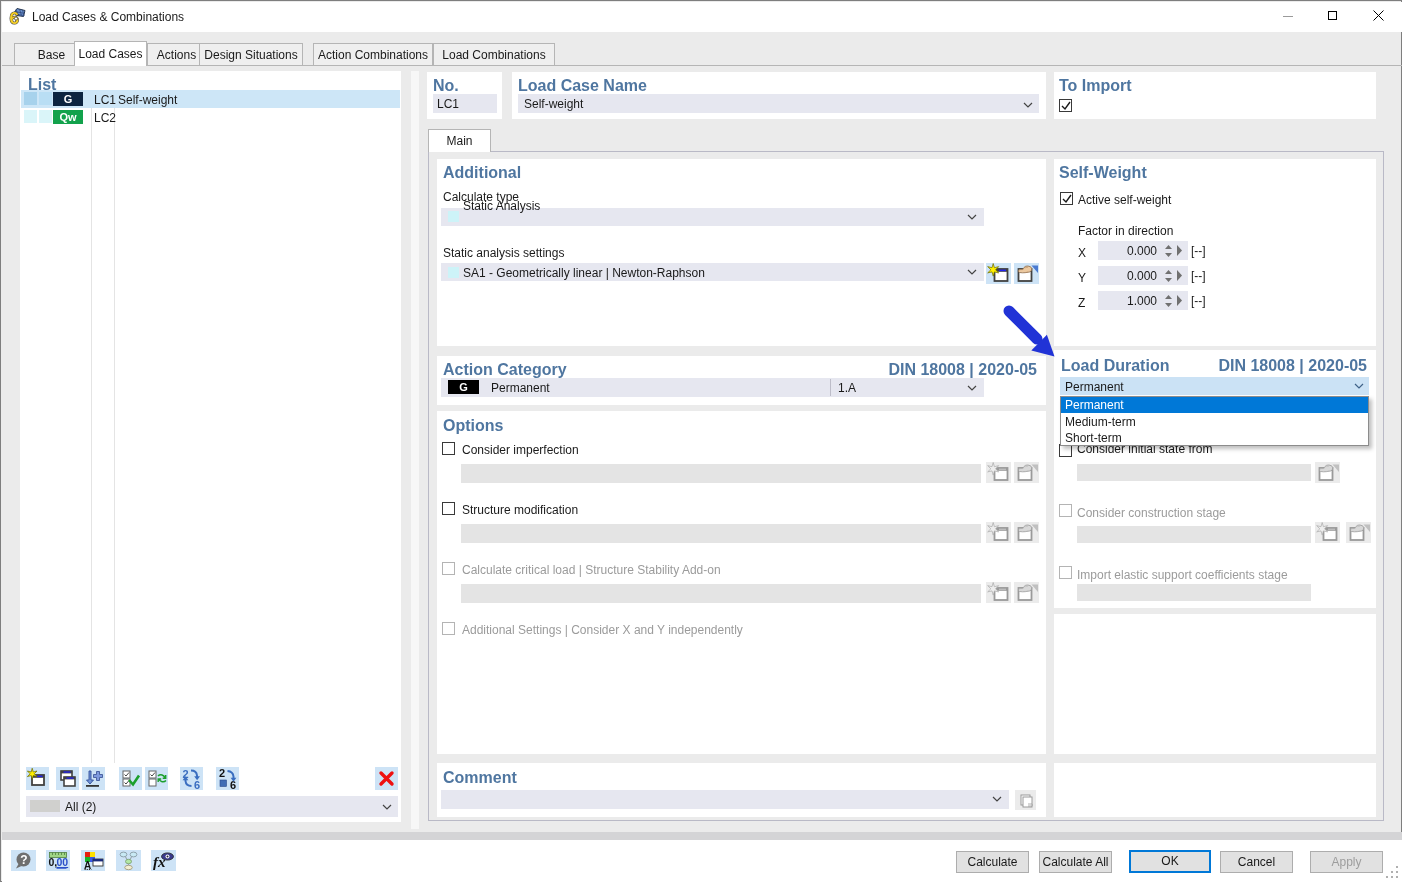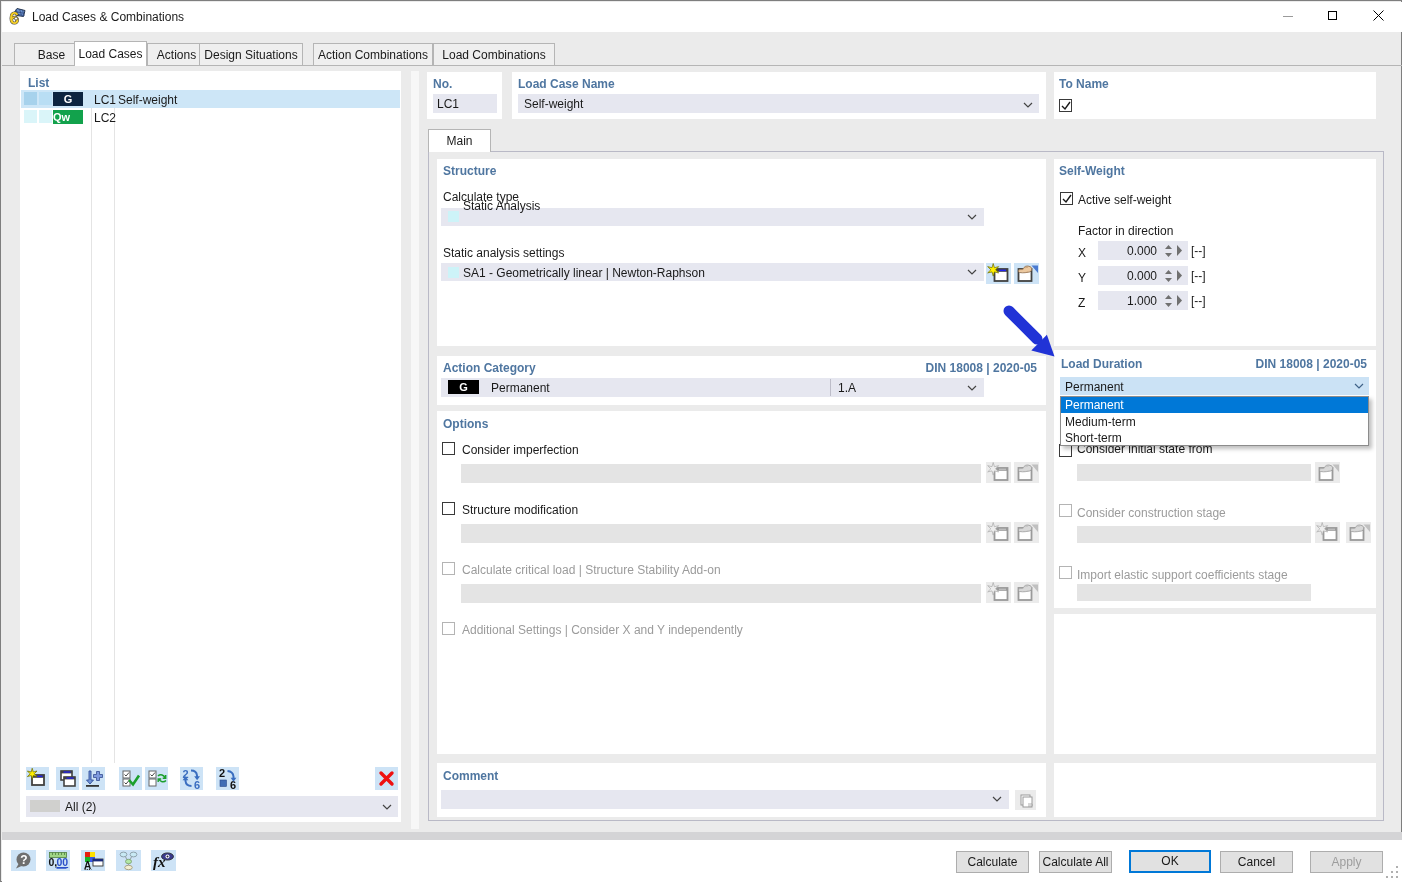--- a/index.html
+++ b/index.html
@@ -1,19 +1,19 @@
 <!DOCTYPE html>
 <html><head><meta charset="utf-8"><style>
 *{margin:0;padding:0;box-sizing:border-box}
 html,body{width:1402px;height:882px;overflow:hidden}
 body{font-family:"Liberation Sans",sans-serif;font-size:12px;color:#1a1a1a}
 #w{position:absolute;left:0;top:0;width:1402px;height:882px;background:#ebebeb;border:1px solid #7e7e7e}
 .abs{position:absolute}
 .box{position:absolute;background:#fff}
-.lbl{position:absolute;color:#4f76a0;font-weight:bold;font-size:12px}
+.lbl{position:absolute;color:#4f76a0;font-weight:bold;font-size:16px}
 .inp{position:absolute;background:#e6e7f0}
 .dis{position:absolute;background:#e4e4e4}
 .txt{position:absolute;font-size:12px;white-space:nowrap}
 .gry{color:#9b9b9b}
 .cb{position:absolute;width:13px;height:13px;background:#fff;border:1px solid #393939}
 .cbd{position:absolute;width:13px;height:13px;background:#fff;border:1px solid #b4b4b4}
 .chev{position:absolute}
 .tile{position:absolute;width:23px;height:23px;background:#cde3f6}
 .tileg{position:absolute;width:25px;height:21px;background:#ebebeb}
 .btn{position:absolute;height:22px;background:#e1e1e1;border:1px solid #adadad;font-size:12px;text-align:center;line-height:20px}
@@ -52,21 +52,21 @@
 <div class="abs" style="left:90px;top:89px;width:1px;height:673px;background:#e4e4e4"></div>
 <div class="abs" style="left:113px;top:89px;width:1px;height:673px;background:#e4e4e4"></div>
 <div class="abs" style="left:20px;top:89px;width:379px;height:18px;background:#cde6f7"></div>
 <div class="abs" style="left:23px;top:91px;width:13px;height:13px;background:#a7d2ec"></div>
 <div class="abs" style="left:38px;top:91px;width:13px;height:13px;background:#b9def4"></div>
 <div class="abs" style="left:52px;top:91px;width:30px;height:14px;background:#0c2440;color:#fff;font-size:11px;text-align:center;line-height:14px;font-weight:bold">G</div>
 <div class="txt" style="left:93px;top:92px">LC1</div>
 <div class="txt" style="left:117px;top:92px">Self-weight</div>
 <div class="abs" style="left:23px;top:109px;width:13px;height:13px;background:#daf5f9"></div>
 <div class="abs" style="left:38px;top:109px;width:13px;height:13px;background:#daf5f9"></div>
-<div class="abs" style="left:52px;top:109px;width:30px;height:14px;background:#12a24c;color:#fff;font-size:11px;line-height:14px;font-weight:bold">Qw</div>
+<div class="abs" style="left:52px;top:109px;width:30px;height:14px;background:#12a24c;color:#fff;font-size:11px;text-align:center;line-height:14px;font-weight:bold">Qw</div>
 <div class="txt" style="left:93px;top:110px">LC2</div>
 
 <div class="tile" style="left:25px;top:766px"><svg width="23" height="23">
         <rect x="6" y="8" width="12" height="10" fill="#fff" stroke="#414141" stroke-width="1.8"></rect>
         <rect x="5.8" y="7.8" width="12.4" height="3" fill="#414141"></rect>
         <rect x="10.5" y="8.6" width="6" height="1.5" fill="#2222ee"></rect>
         <path d="M6.2 1.2 L5.2 5.0 L1.4 4.0 L4.1 6.8 L1.4 9.6 L5.2 8.6 L6.2 12.4 L7.2 8.6 L11.0 9.6 L8.3 6.8 L11.0 4.0 L7.3 5.0 Z" fill="#ffef00" stroke="#6a6a00" stroke-width="0.7"></path>
       </svg></div>
 <div class="tile" style="left:55px;top:766px"><svg width="23" height="23">
 <rect x="5" y="4" width="11" height="9" fill="#fff" stroke="#414141" stroke-width="1.6"></rect>
@@ -128,32 +128,32 @@
 <div class="inp" style="left:432px;top:93px;width:64px;height:19px"></div>
 <div class="txt" style="left:436px;top:96px">LC1</div>
 <div class="box" style="left:511px;top:71px;width:534px;height:47px"></div>
 <div class="lbl" style="left:517px;top:76px">Load Case Name</div>
 <div class="inp" style="left:517px;top:93px;width:521px;height:19px"></div>
 <div class="txt" style="left:523px;top:96px">Self-weight</div>
 <svg class="chev" style="left:1022px;top:101px" width="10" height="6">
       <path d="M1 1l4 4 4-4" stroke="#444" fill="none" stroke-width="1.2"></path>
     </svg>
 <div class="box" style="left:1053px;top:71px;width:322px;height:47px"></div>
-<div class="lbl" style="left:1058px;top:76px">To Name</div>
+<div class="lbl" style="left:1058px;top:76px">To Import</div>
 <div class="cb" style="left:1058px;top:98px">
       <svg width="12" height="12" style="position:absolute;left:0px;top:0px">
         <path d="M2 6l3 3 5-7" stroke="#1a1a1a" fill="none" stroke-width="1.4"></path>
       </svg>
     </div>
 
 <div class="abs" style="left:427px;top:150px;width:956px;height:670px;border:1px solid #b9b9c6"></div>
 <div class="abs" style="left:427px;top:128px;width:63px;height:23px;background:#fff;border:1px solid #b5b5b5;border-bottom:none;text-align:center;line-height:23px;font-size:12px">Main</div>
 
 <div class="box" style="left:436px;top:158px;width:609px;height:187px"></div>
-<div class="lbl" style="left:442px;top:163px">Structure</div>
+<div class="lbl" style="left:442px;top:163px">Additional</div>
 <div class="txt" style="left:442px;top:189px">Calculate type</div>
 <div class="inp" style="left:440px;top:207px;width:543px;height:18px"></div>
 <div class="abs" style="left:447px;top:210px;width:11px;height:11px;background:#cdf3f8"></div>
 <div class="txt" style="left:462px;top:198px">Static Analysis</div>
 <svg class="chev" style="left:966px;top:213px" width="10" height="6">
       <path d="M1 1l4 4 4-4" stroke="#444" fill="none" stroke-width="1.2"></path>
     </svg>
 <div class="txt" style="left:442px;top:245px">Static analysis settings</div>
 <div class="inp" style="left:440px;top:262px;width:543px;height:18px"></div>
 <div class="abs" style="left:447px;top:266px;width:11px;height:11px;background:#cdf3f8"></div>

